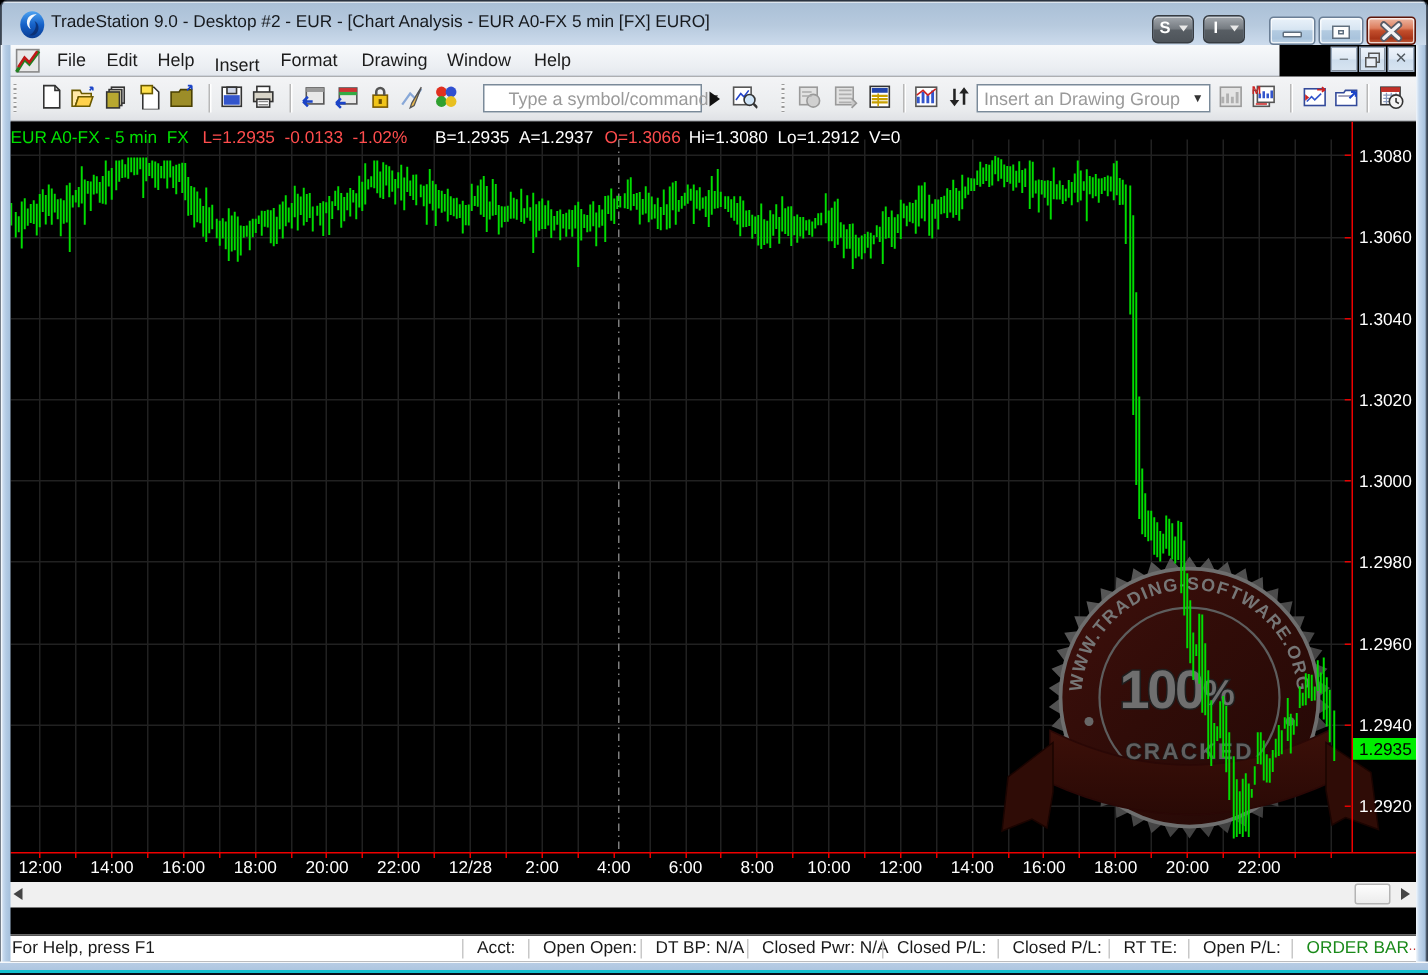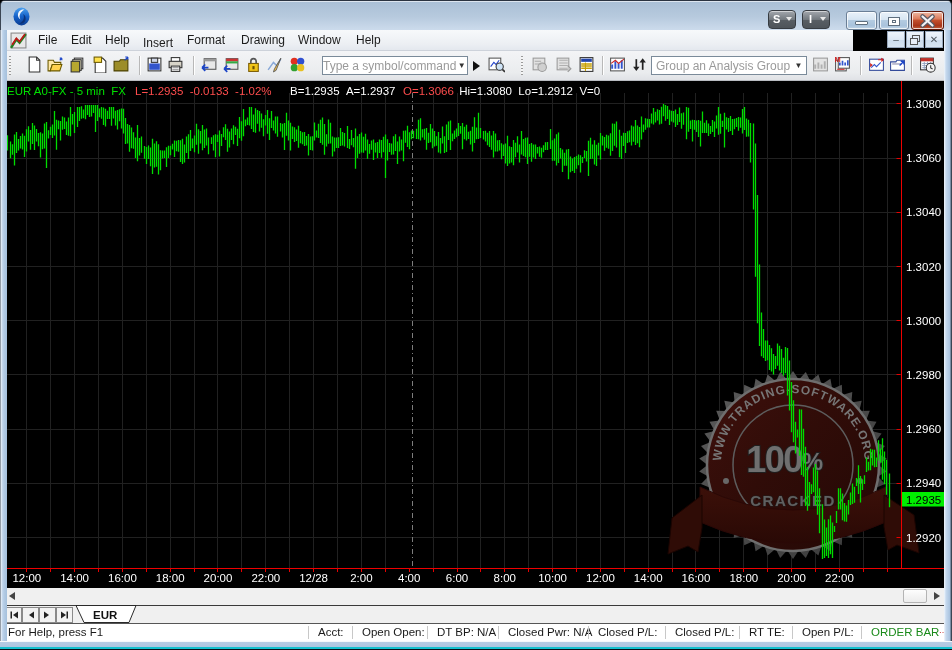--- a/index.html
+++ b/index.html
@@ -16,20 +16,21 @@
           <linearGradient id="tslogo" x1="0" y1="0" x2="0" y2="1">
             <stop offset="0" stop-color="#4da2f0"></stop>
             <stop offset="0.5" stop-color="#1561c8"></stop>
             <stop offset="1" stop-color="#0a3c92"></stop>
           </linearGradient>
         </defs>
    <ellipse cx="8.5" cy="9.5" rx="8" ry="9" fill="url(#tslogo)"></ellipse>
    <path d="M11.5 2.5 C7 5 5.5 9 7.5 12.5 C5 11 4 7.5 6 4.5 C7.5 2.7 9.5 2.2 11.5 2.5 Z" fill="#fff" opacity="0.95"></path>
    <path d="M6.5 16.5 C10.5 14.5 12 10 10 7 C13 8.5 13.5 12.5 11.5 15 C10 16.6 8.3 17 6.5 16.5 Z" fill="#0a2a6a" opacity="0.8"></path>
  </svg>
+ <span style="position:absolute;left:33px;top:8px;font-size:11.5px;color:#16191d">TradeStation 9.0 - Desktop #2 - EUR - [Chart Analysis - EUR A0-FX 5 min [FX] EURO]</span>
  <div style="position:absolute;left:767px;top:9px;width:28px;height:19px;border:1px solid #363b41;border-radius:4px;background:linear-gradient(#a3a8ae,#73797f 50%,#585e64 52%,#4e545a);box-shadow:inset 0 1px 0 rgba(255,255,255,.5)">
    <span style="position:absolute;left:4px;top:2px;color:#fff;font-weight:bold;font-size:11px">S</span>
    <span style="position:absolute;right:3px;top:6px;width:0;height:0;border-top:4px solid #e8e8e8;border-left:3.5px solid transparent;border-right:3.5px solid transparent"></span>
  </div>
  <div style="position:absolute;left:801px;top:9px;width:28px;height:19px;border:1px solid #363b41;border-radius:4px;background:linear-gradient(#a3a8ae,#73797f 50%,#585e64 52%,#4e545a);box-shadow:inset 0 1px 0 rgba(255,255,255,.5)">
    <span style="position:absolute;left:6px;top:2px;color:#fff;font-weight:bold;font-size:11px">I</span>
    <span style="position:absolute;right:3px;top:6px;width:0;height:0;border-top:4px solid #e8e8e8;border-left:3.5px solid transparent;border-right:3.5px solid transparent"></span>
  </div>
  <div class="btn-mm" style="left:845px;width:31px">
         <div style="position:absolute;left:8px;bottom:4px;width:13px;height:4px;background:#fdfdfd;border:1px solid #5e6e7e;border-radius:1px"></div>
@@ -126,21 +127,21 @@
         <path d="M2 13L7 6l3 3 4-6" stroke="#88a8d8" stroke-width="1.4" fill="none"></path>
         <path d="M14 2L8 12l-1 3 2.5-1.5z" fill="#e8b84d" stroke="#555" stroke-width="0.8"></path>
       </svg>
       <svg style="position:absolute;left:288px;top:5px" width="17" height="17" viewBox="0 0 16 16">
         <circle cx="5" cy="5" r="3.4" fill="#e03020"></circle>
         <circle cx="11" cy="5" r="3.4" fill="#3050d0"></circle>
         <circle cx="5" cy="11" r="3.4" fill="#30a030"></circle>
         <circle cx="11" cy="11" r="3.4" fill="#e8c020"></circle>
       </svg>
       <div style="position:absolute;left:321px;top:5px;width:146px;height:19px;background:#fff;border:1px solid #7a8a99;display:flex;align-items:center">
-<span style="color:#9a9a9a;font-size:12px;padding-left:0;flex:1;white-space:nowrap">Type a symbol/command</span>
+<span style="color:#9a9a9a;font-size:12px;padding-left:16px;flex:1;white-space:nowrap">Type a symbol/command</span>
 <span style="width:15px;text-align:center;color:#333;font-size:8px">▼</span>
       </div>
       <div style="position:absolute;left:472px;top:10px;width:0;height:0;border-left:7px solid #111;border-top:5px solid transparent;border-bottom:5px solid transparent"></div>
       <svg style="position:absolute;left:487px;top:5px" width="17" height="17" viewBox="0 0 16 16">
         <rect x="1" y="2" width="11" height="11" fill="#fff" stroke="#555"></rect>
         <path d="M2.5 10l3-4 2 2 3-4" stroke="#2244cc" fill="none"></path>
         <circle cx="11" cy="10" r="3.4" fill="#cfe4f7" stroke="#333"></circle>
         <path d="M13.5 12.5L16 15" stroke="#333" stroke-width="1.6"></path>
       </svg>
       <div style="position:absolute;left:520px;top:5px;width:2px;height:19px;background:repeating-linear-gradient(#9a9a9a 0 1px,#f5f5f5 1px 3px)"></div>
@@ -166,21 +167,21 @@
         <path d="M3 12V8m3 4V5m3 7V7m3 5V4" stroke="#3355cc" stroke-width="1.8"></path>
         <path d="M2 7l4-3 3 3 5-4" stroke="#cc2222" fill="none"></path>
       </svg>
       <svg style="position:absolute;left:630px;top:5px" width="17" height="17" viewBox="0 0 16 16">
         <path d="M5 3v8" stroke="#222" stroke-width="1.6"></path>
         <path d="M2 10l3 4 3-4z" fill="#222"></path>
         <path d="M11 13V5" stroke="#222" stroke-width="1.6"></path>
         <path d="M8 6l3-4 3 4z" fill="#222"></path>
       </svg>
       <div style="position:absolute;left:650px;top:5px;width:156px;height:19px;background:#fff;border:1px solid #7a8a99;display:flex;align-items:center">
-<span style="color:#9a9a9a;font-size:12px;padding-left:4px;flex:1;white-space:nowrap">Group an Analysis Group</span>
+<span style="color:#9a9a9a;font-size:12px;padding-left:4px;flex:1;white-space:nowrap">Insert an Drawing Group</span>
 <span style="width:15px;text-align:center;color:#333;font-size:8px">▼</span>
       </div>
       <svg style="position:absolute;left:811px;top:5px" width="17" height="17" viewBox="0 0 16 16">
         <rect x="1.5" y="2" width="13" height="12" fill="#e4e4e4" stroke="#9a9a9a"></rect>
         <path d="M3 12V8m3 4V6m3 6V8m3 4V5" stroke="#b0b0b0" stroke-width="1.8"></path>
       </svg>
       <svg style="position:absolute;left:833px;top:5px" width="17" height="17" viewBox="0 0 16 16">
         <rect x="1.5" y="4" width="10" height="10" fill="#fff" stroke="#555"></rect>
         <rect x="4" y="1.5" width="10.5" height="10" fill="#fff" stroke="#555"></rect>
         <path d="M5.5 9V6m2.5 3V4.5M10.5 9V6m2.5 3V4" stroke="#3355cc" stroke-width="1.6"></path>
@@ -285,42 +286,20 @@
 <text x="449" y="14" fill="#fff">&nbsp;Hi=1.3080&nbsp;&nbsp;Lo=1.2912&nbsp;&nbsp;V=0</text>
 </g>
 </svg>
 
 <div style="position:absolute;left:5px;top:588px;width:939px;height:17px;background:#f0f0f0">
  <div style="position:absolute;left:4px;top:4px;width:0;height:0;border-right:6px solid #444;border-top:4.5px solid transparent;border-bottom:4.5px solid transparent"></div>
  <div style="position:absolute;left:898px;top:1px;width:24px;height:14px;background:linear-gradient(#fdfdfd,#ececec);border:1px solid #b4b4b4;border-radius:2px"></div>
  <div style="position:absolute;left:929px;top:4px;width:0;height:0;border-left:6px solid #444;border-top:4.5px solid transparent;border-bottom:4.5px solid transparent"></div>
 </div>
 
-<div style="position:absolute;left:5px;top:605px;width:939px;height:18px;background:#f0f0f0;border-top:1px solid #3a3a3a">
- <svg style="position:absolute;left:0;top:1px" width="80" height="17" viewBox="0 0 80 17">
-  <g fill="#f2f2f2" stroke="#8a8a8a">
-   <rect x="0.5" y="0.5" width="16" height="15"></rect>
-          <rect x="17.5" y="0.5" width="16" height="15"></rect>
-          <rect x="34.5" y="0.5" width="16" height="15"></rect>
-          <rect x="51.5" y="0.5" width="16" height="15"></rect>
-  </g>
-  <g fill="#222">
-   <path d="M5.5 4.5v7h1.5v-7z"></path>
-          <path d="M13 4.5L8 8l5 3.5z"></path>
-   <path d="M29 4.5L24 8l5 3.5z"></path>
-   <path d="M39 4.5L44 8l-5 3.5z"></path>
-   <path d="M56 4.5L61 8l-5 3.5z"></path>
-          <path d="M61.5 4.5v7H63v-7z"></path>
-  </g>
- </svg>
- <svg style="position:absolute;left:70px;top:-1px" width="70" height="19" viewBox="0 0 70 19">
-  <path d="M1 0.5h60l-7 17H9z" fill="#fff" stroke="#2a2a2a" stroke-width="1"></path>
- </svg>
- <span style="position:absolute;left:88px;top:3px;font-size:11.5px;font-weight:bold;color:#111">EUR</span>
-</div>
 
 <div style="position:absolute;left:5px;top:623px;width:939px;height:18px;background:#ffffff;border-top:1px solid #565656;font-size:11.5px;color:#1a1a1a">
  <span style="position:absolute;left:3px;top:2px">For Help, press F1</span>
  <span style="position:absolute;left:313px;top:2px">Acct:</span>
  <span style="position:absolute;left:357px;top:2px">Open Open:</span>
  <span style="position:absolute;left:432px;top:2px">DT BP: N/A</span>
  <span style="position:absolute;left:503px;top:2px">Closed Pwr: N/A</span>
  <span style="position:absolute;left:593px;top:2px">Closed P/L:</span>
  <span style="position:absolute;left:670px;top:2px">Closed P/L:</span>
  <span style="position:absolute;left:744px;top:2px">RT TE:</span>

